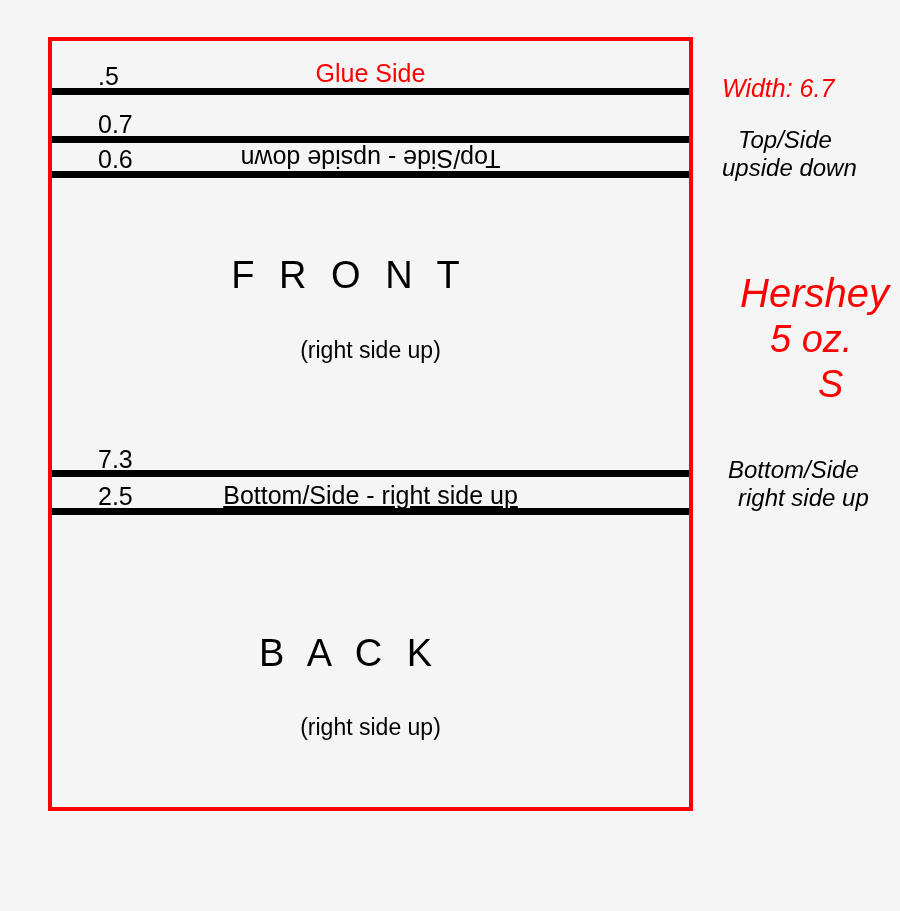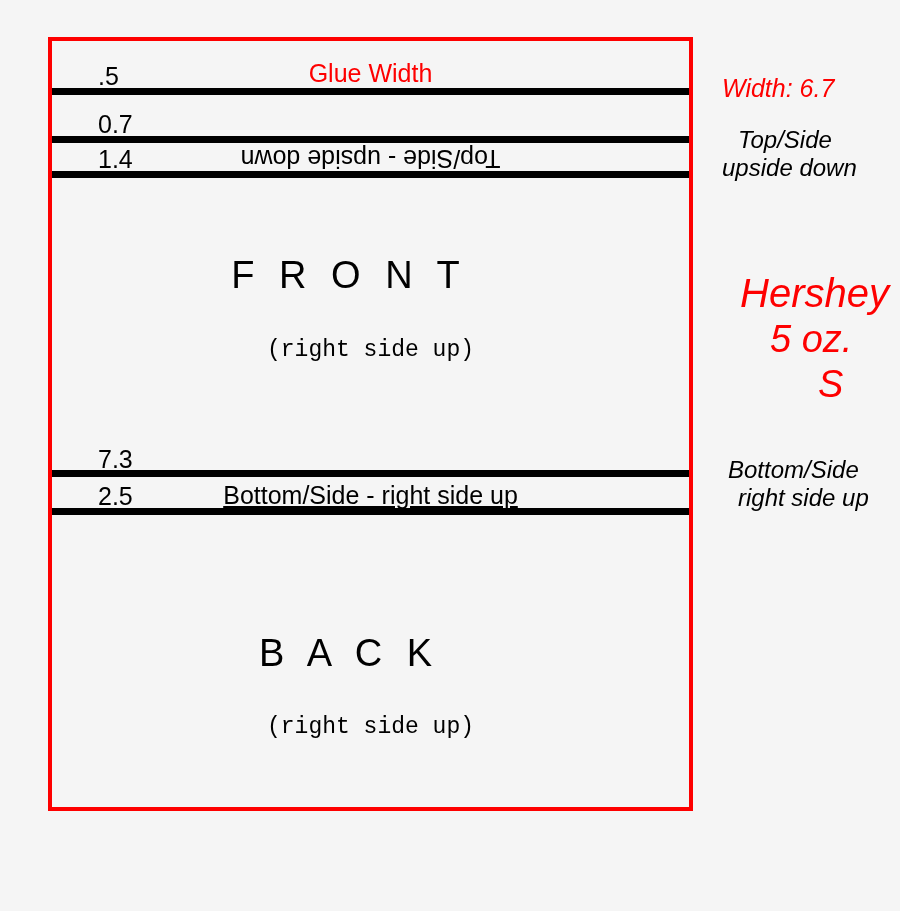--- a/index.html
+++ b/index.html
@@ -100,21 +100,20 @@
     white-space: nowrap;
   }
   .face-sub {
     position: absolute;
     width: 637px;
     text-align: center;
     font-size: 23px;
     line-height: 1;
     color: #000000;
     white-space: nowrap;
-    font-family: Liberation Mono, monospace;
   }
   .face-title.front { top: 215px; }
   .face-sub.front   { top: 298px; }
   .face-title.back   { top: 593px; }
   .face-sub.back     { top: 675px; }
 
   
   #annotation-column {
     position: absolute;
     left: 722px;
@@ -170,25 +169,25 @@
   <div class="panel-inner">
 
     <div class="fold-line f1"></div>
     <div class="fold-line f2"></div>
     <div class="fold-line f3"></div>
     <div class="fold-line f4"></div>
     <div class="fold-line f5"></div>
 
     <div class="dim-label d05">.5</div>
     <div class="dim-label d10">0.7</div>
-    <div class="dim-label d14">1.4</div>
+    <div class="dim-label d14">0.6</div>
     <div class="dim-label d45">7.3</div>
     <div class="dim-label d49">2.5</div>
 
-    <div class="band-caption glue">Glue Width</div>
+    <div class="band-caption glue">Glue Side</div>
 
     <div class="band-caption topside">Top/Side  -  upside down</div>
 
     <div class="band-caption bottomside">Bottom/Side  -  right side up</div>
 
     <div class="face-title front">F R O N T</div>
     <div class="face-sub front">(right side up)</div>
 
     <div class="face-title back">B A C K</div>
     <div class="face-sub back">(right side up)</div>

